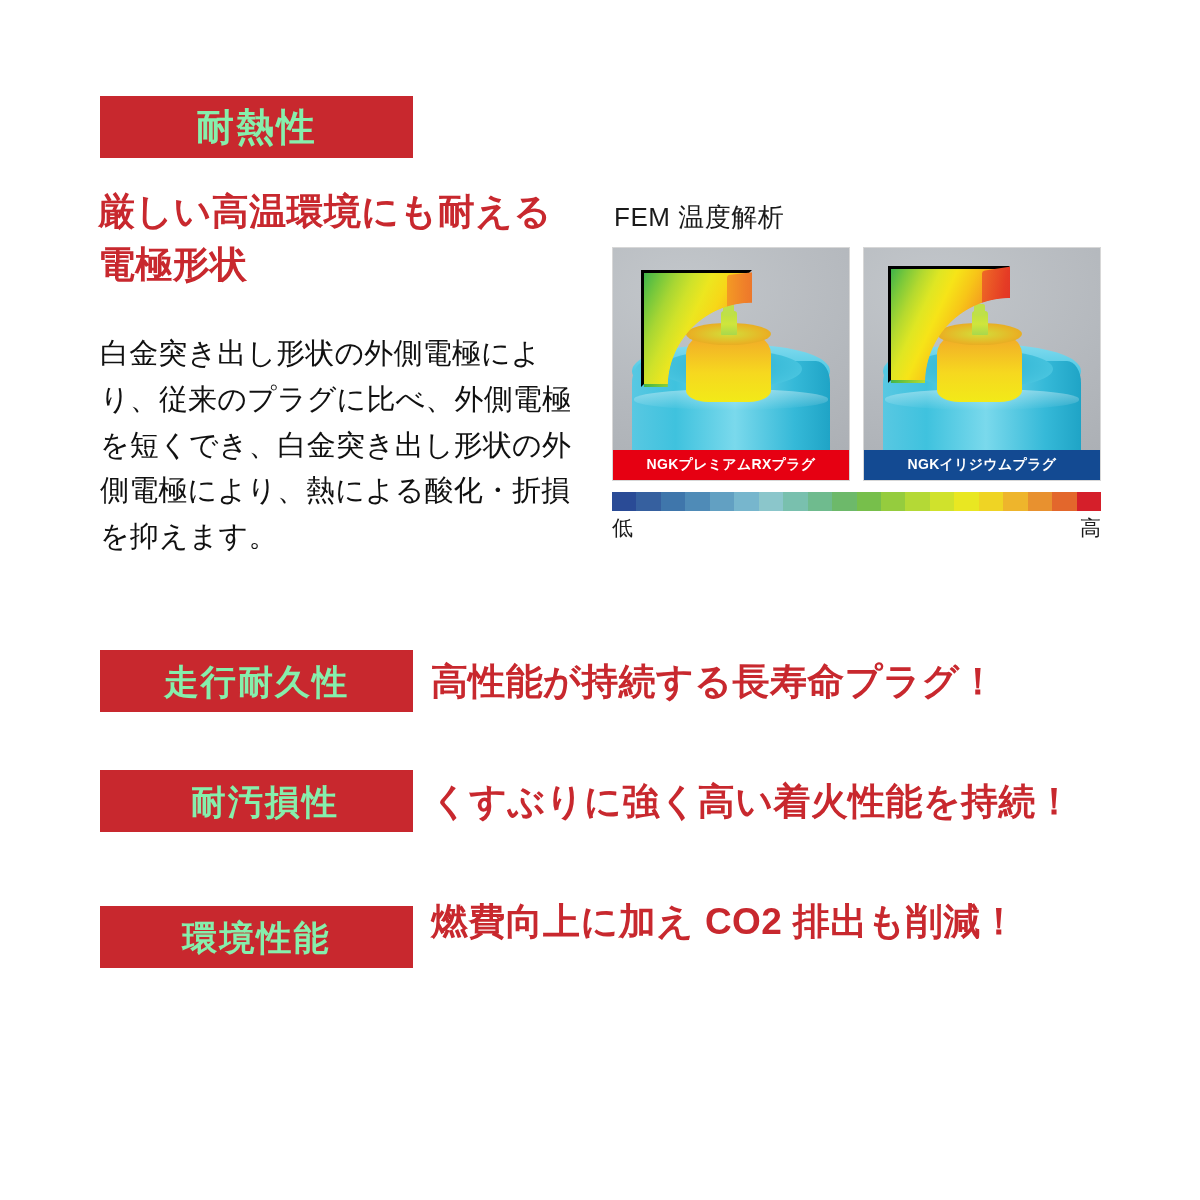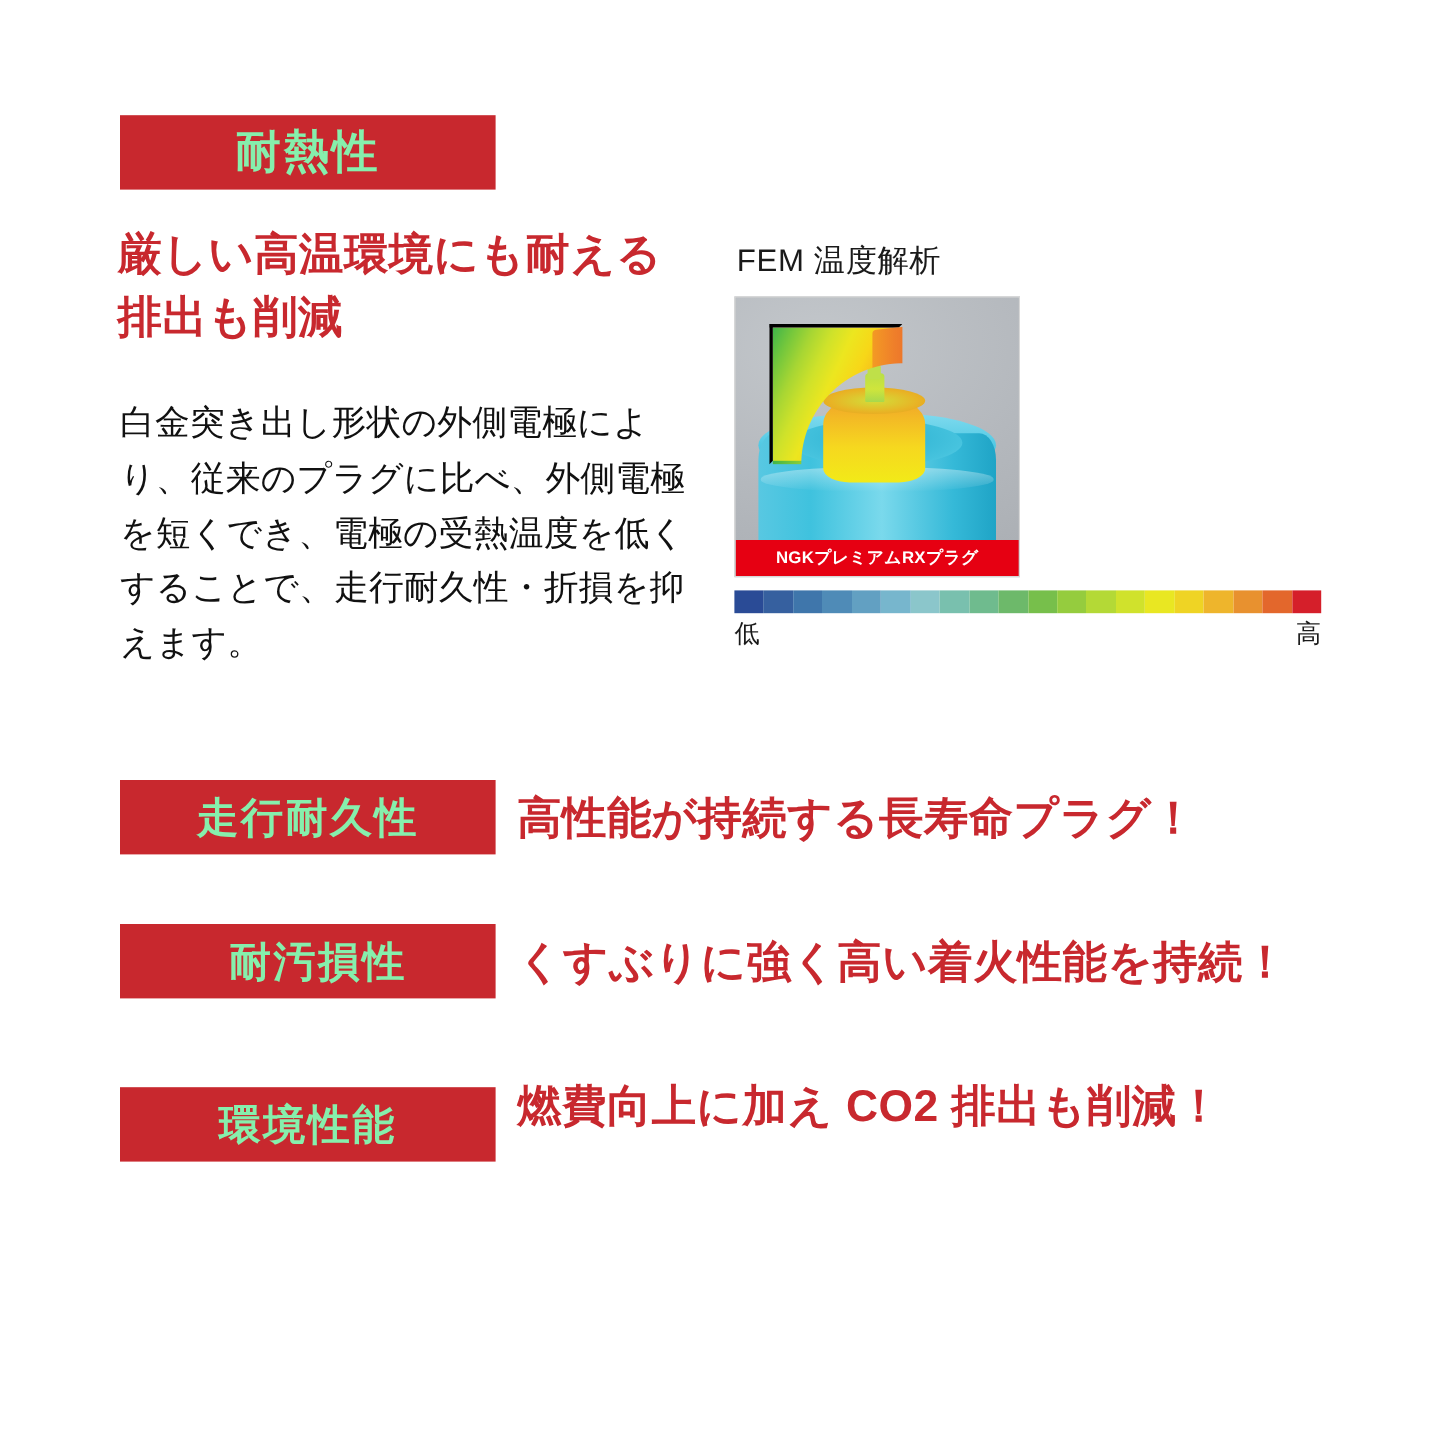--- a/index.html
+++ b/index.html
@@ -305,24 +305,24 @@
 </style>
 </head>
 <body>
 
 <div class="page">
 
   <div class="badge" id="badge-heat" style="background: rgb(200, 40, 46);">耐熱性</div>
 
   <div id="heat-heading" style="color: rgb(200, 40, 46);">
     <div>厳しい高温環境にも耐える</div>
-    <div>排出も削減</div>
+    <div>電極形状</div>
   </div>
 
-  <div id="heat-body">白金突き出し形状の外側電極により、従来のプラグに比べ、外側電極を短くでき、電極の受熱温度を低くすることで、走行耐久性・折損を抑えます。</div>
+  <div id="heat-body">白金突き出し形状の外側電極により、従来のプラグに比べ、外側電極を短くでき、白金突き出し形状の外側電極により、熱による酸化・折損を抑えます。</div>
 
   <div id="fem-block">
 
     <div id="fem-title">FEM 温度解析</div>
 
     <div class="fem-panels">
 
       <div class="fem-panel">
         <div class="fem-scene">
           <div class="plug-rim"></div>
@@ -334,20 +334,36 @@
           <div class="center-electrode"></div>
           <div class="center-electrode-tip"></div>
           <div class="ground-electrode ge-left">
             <div class="ge-bar-left"></div>
             <div class="ge-cap-left"></div>
           </div>
         </div>
         <div class="fem-caption cap-rx" style="background: rgb(230, 0, 18);">NGKプレミアムRXプラグ</div>
       </div>
 
+      <div class="fem-panel">
+        <div class="fem-scene">
+          <div class="plug-rim"></div>
+          <div class="plug-base"></div>
+          <div class="plug-ledge"></div>
+          <div class="plug-rim-inner"></div>
+          <div class="insulator"></div>
+          <div class="insulator-top"></div>
+          <div class="center-electrode"></div>
+          <div class="center-electrode-tip"></div>
+          <div class="ground-electrode ge-right">
+            <div class="ge-bar-right"></div>
+          </div>
+        </div>
+        <div class="fem-caption cap-ir" style="background: rgb(19, 74, 146);">NGKイリジウムプラグ</div>
+      </div>
 
     </div>
 
     <div id="fem-scale">
         <span style="background: rgb(42, 75, 150);"></span>
         <span style="background: rgb(54, 96, 159);"></span>
         <span style="background: rgb(63, 118, 171);"></span>
         <span style="background: rgb(79, 139, 183);"></span>
         <span style="background: rgb(98, 160, 194);"></span>
         <span style="background: rgb(119, 182, 205);"></span>

